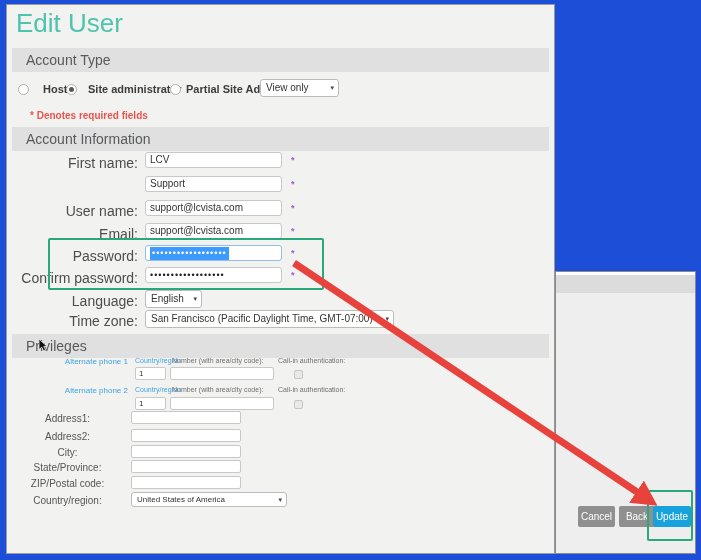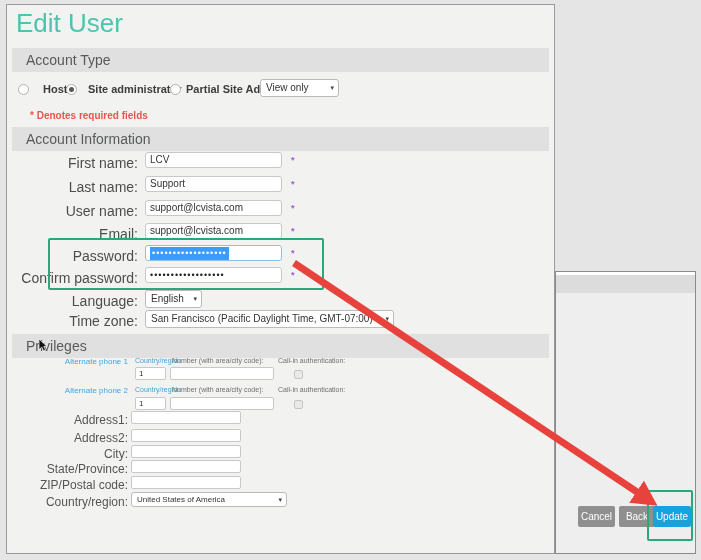--- a/index.html
+++ b/index.html
@@ -1,17 +1,17 @@
 <!DOCTYPE html>
 <html><head>
 <meta charset="utf-8">
 <style>
   * { margin:0; padding:0; box-sizing:border-box; }
   body { font-family:"Liberation Sans", sans-serif; background:#555; }
-  .canvas { position:relative; width:701px; height:560px; background:#e5e5e5; overflow:hidden; }
+  .canvas { position:relative; width:701px; height:560px; background:#1d4ed8; overflow:hidden; }
 
   
   .win { position:absolute; left:7px; top:5px; width:547px; height:548px;
          background:#f2f2f1; outline:1px solid #9a9a9a; }
   .title { position:absolute; left:9px; top:3px; font-size:26px; color:#4ec3ae; font-weight:400; }
   .bar { position:absolute; left:5px; width:537px; height:24px; background:#e0e0e0;
          font-size:14px; color:#57595b; line-height:24px; padding-left:14px; }
   .bar1 { top:43px; } .bar2 { top:122px; } .bar3 { top:329px; }
 
   .radio { position:absolute; top:79px; width:11px; height:11px; border:1px solid #b0b0b0;
@@ -41,21 +41,21 @@
   .hl-box { position:absolute; border:2px solid #2aa87b; border-radius:2px; z-index:6; }
   .hl1 { left:41px; top:233px; width:276px; height:52px; }
 
   .tiny { position:absolute; font-size:7px; color:#6f6f6f; white-space:nowrap; }
   .tiny-blue { color:#41a6e0; }
   .phlabel { position:absolute; left:0; width:121px; text-align:right; font-size:8px; color:#41a6e0; }
   .sinput { position:absolute; background:#fff; border:1px solid #c8c8c8; border-radius:2px;
             height:13px; font-size:8px; line-height:11px; padding:0 3px; color:#333; }
   .chk { position:absolute; width:9px; height:9px; background:#e9e9e9; border:1px solid #c6c6c6;
          border-radius:2px; }
-  .alabel { position:absolute; left:0; width:121px; text-align:right; font-size:12px; color:#555; }
+  .alabel { position:absolute; left:0; width:121px; text-align:center; font-size:10px; color:#555; }
 
   
   .frag { position:absolute; left:556px; top:272px; width:139px; height:281px;
           background:#eee; border-top:3px solid #fff; outline:1px solid #8a8a8a; }
   .frag-bar { position:absolute; left:0; top:0; width:139px; height:18px; background:#dcdcdc; }
   .btn { position:absolute; top:231px; height:21px; border-radius:2px; font-size:10px;
          color:#fff; text-align:center; line-height:21px; }
   .btn-gray { background:#8f8f8f; }
   .btn-blue { background:#17a2db; }
   .hl2 { left:91px; top:215px; width:46px; height:51px; }
@@ -90,21 +90,20 @@
     </div>
 
     <div class="note">* Denotes required fields</div>
 
     <div class="bar bar2">Account Information</div>
 
     <div class="flabel" style="top:150px">First name:</div>
     <div class="finput" style="top:147px">LCV</div>
     <div class="req" style="top:150px">*</div>
 
-    <div class="flabel" style="top:174px">Last name:</div>
     <div class="finput" style="top:171px">Support</div>
     <div class="req" style="top:174px">*</div>
 
     <div class="flabel" style="top:198px">User name:</div>
     <div class="finput" style="top:195px">support@lcvista.com</div>
     <div class="req" style="top:198px">*</div>
 
     <div class="flabel" style="top:221px">Email:</div>
     <div class="finput" style="top:218px">support@lcvista.com</div>
     <div class="req" style="top:221px">*</div>

